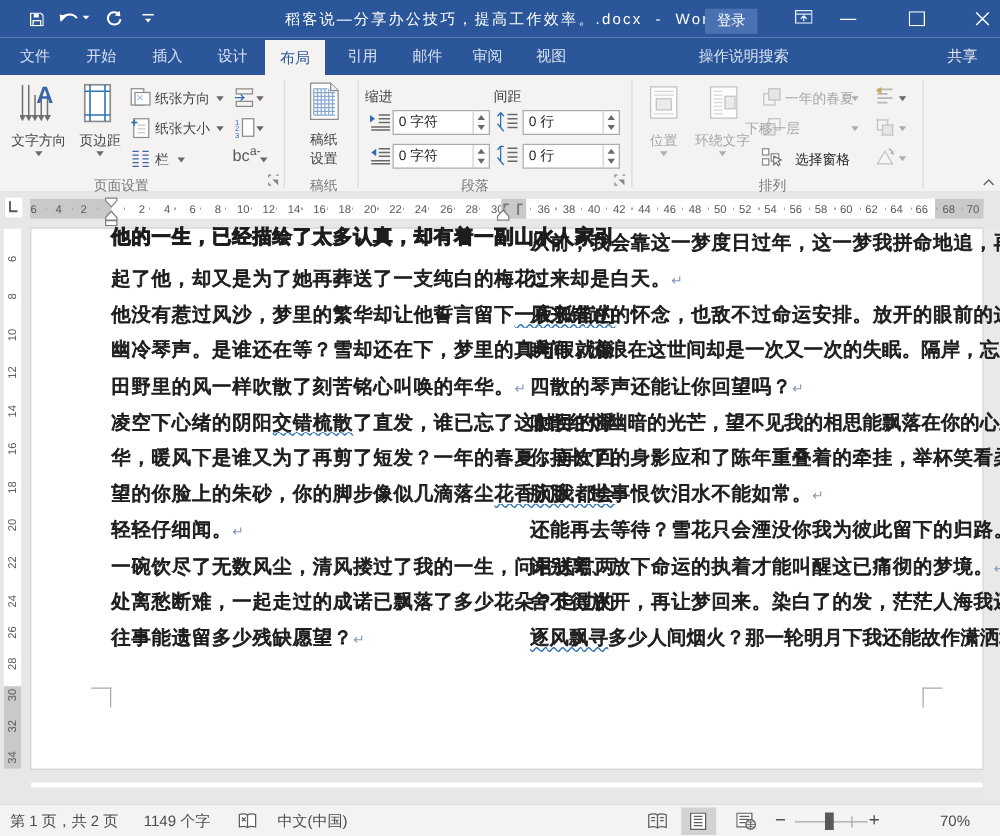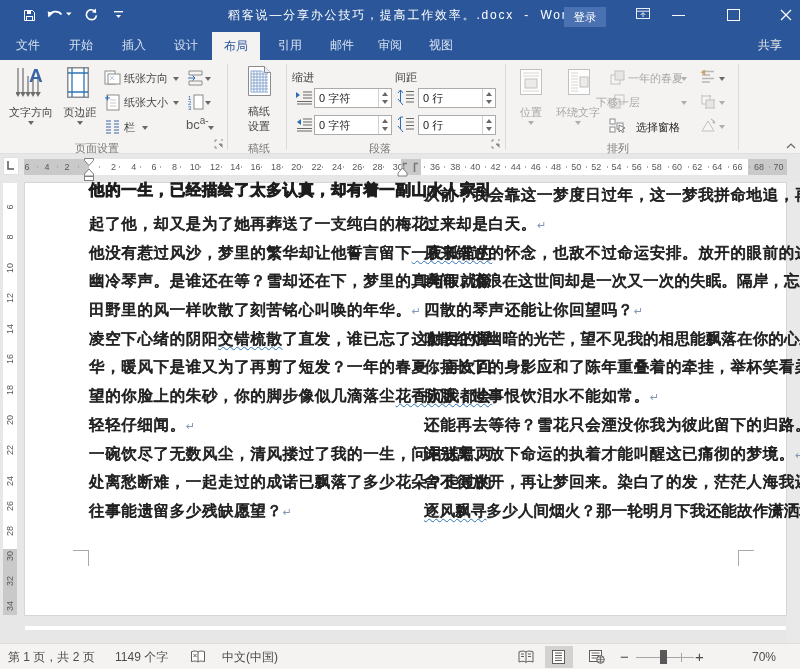--- a/index.html
+++ b/index.html
@@ -98,20 +98,21 @@
     <div class="tab" style="left:166px;width:40px;">设计</div>
     <div class="tab" style="left:270px;width:40px;">引用</div>
     <div class="tab" style="left:322px;width:40px;">邮件</div>
     <div class="tab" style="left:370px;width:40px;">审阅</div>
     <div class="tab" style="left:421px;width:40px;">视图</div>
     <div class="tab" style="left:471px;width:40px;margin-top:46px;">帮助</div>
     <svg class="abs" style="left:531px;top:37px" width="12" height="16" viewBox="0 0 12 16">
         <circle cx="6" cy="6" r="4.4" fill="none" stroke="#E8EDF6" stroke-width="1.3"></circle>
         <path d="M4.5 12.5 h3 M4.8 14.2 h2.4" stroke="#E8EDF6" stroke-width="1.2"></path>
       </svg>
+    <div class="tab" style="left:551px;width:88px;">操作说明搜索</div>
     <svg class="abs" style="left:741px;top:37px" width="14" height="15" viewBox="0 0 14 15">
         <circle cx="6" cy="4.4" r="3" fill="none" stroke="#93A9CE" stroke-width="1.2"></circle>
         <path d="M1 14 c0 -4 2.2 -5.6 5 -5.6 c2.8 0 5 1.6 5 5.6" fill="none" stroke="#93A9CE" stroke-width="1.2"></path>
       </svg>
     <div class="tab" style="left:755px;width:30px;color:#e5e5e5">共享</div>
   </div>
   <div id="activetab" style="left:212px;width:48px;">布局</div>
   <div id="titletext">稻客说—分享办公技巧，提高工作效率。.docx&nbsp;&nbsp;-&nbsp;&nbsp;Word</div>
   <div id="signin">登录</div>
   <div id="ribbon">

